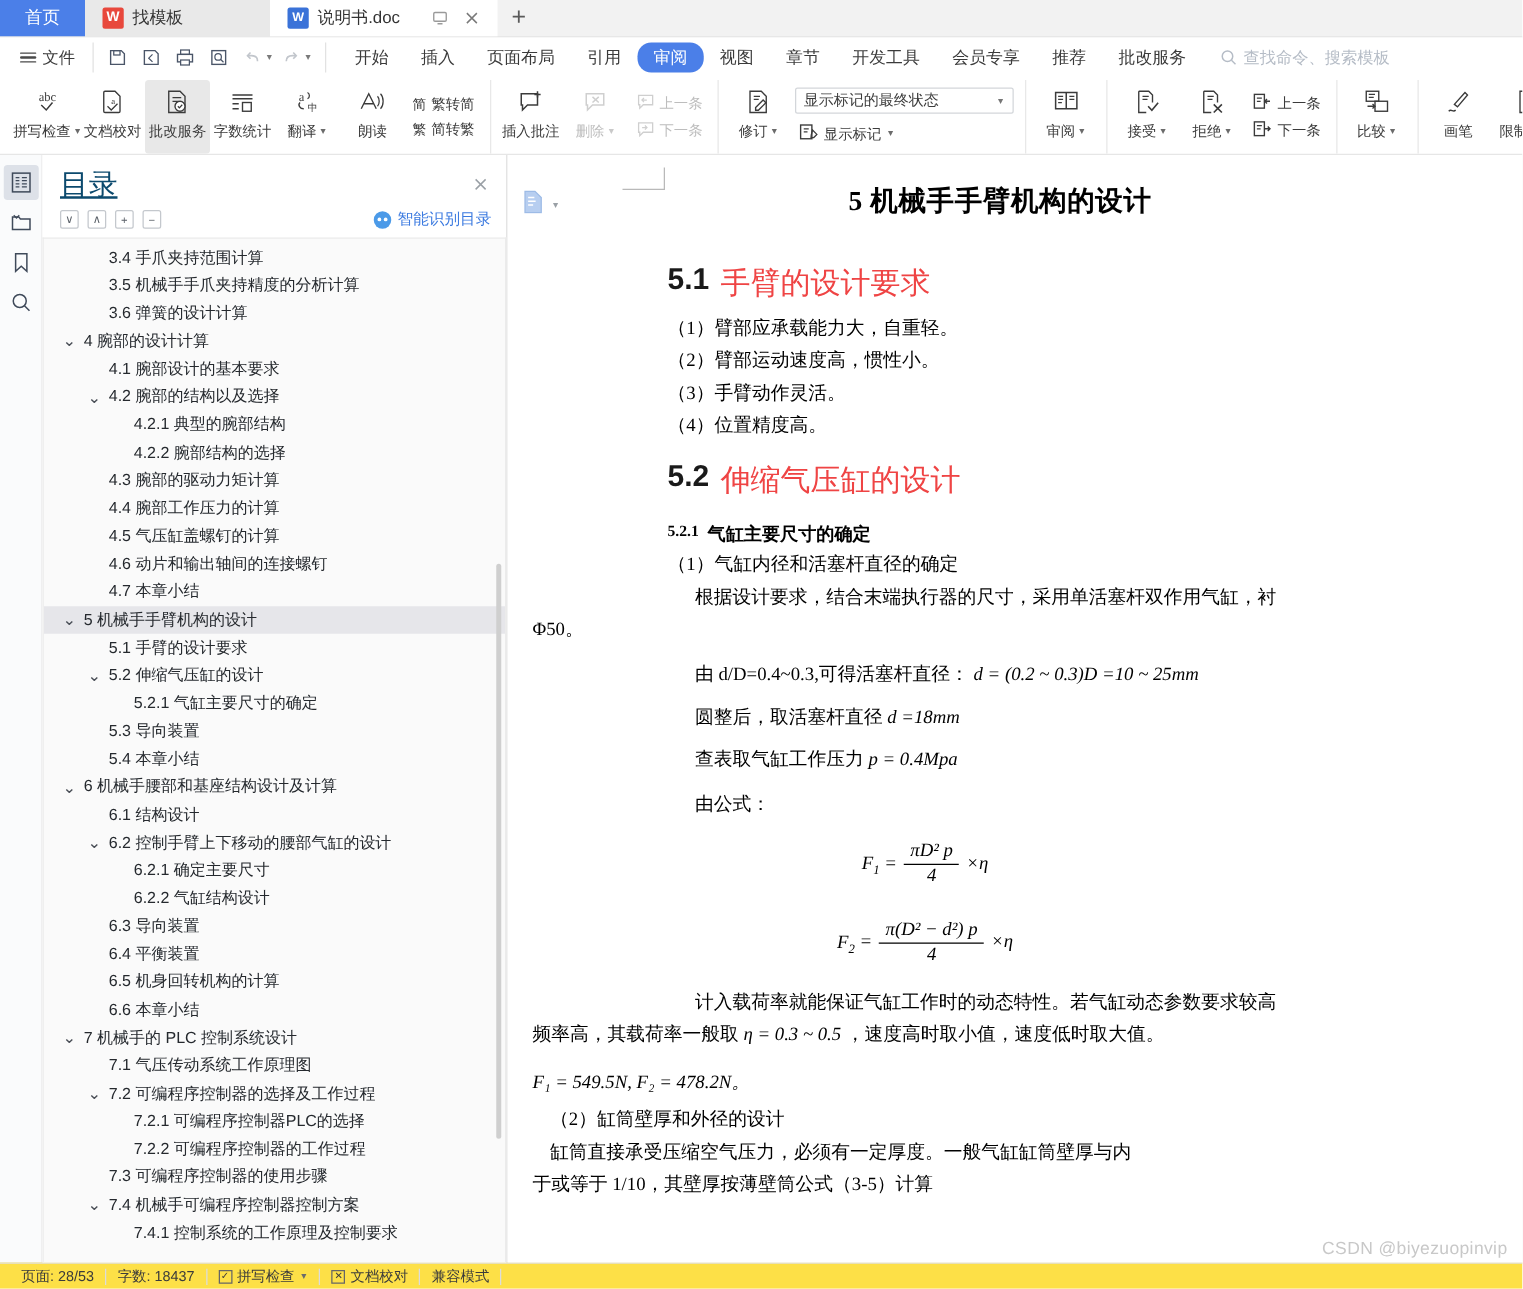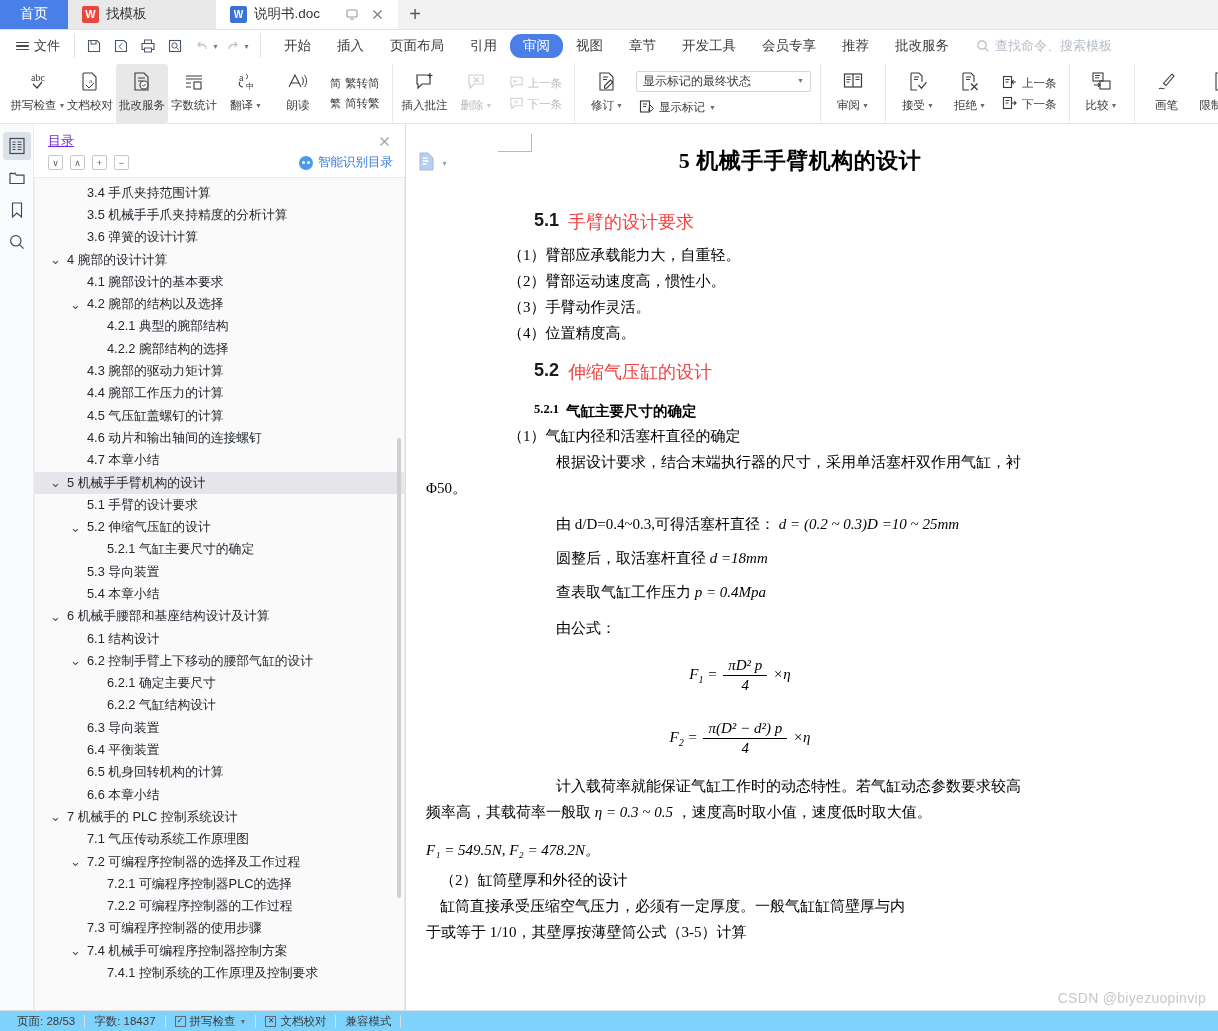--- a/index.html
+++ b/index.html
@@ -61,21 +61,21 @@
   .body { flex: 1; display: flex; min-height: 0; background: #fff; }
 
   
   .rail { width: 34px; background: #fafbfc; border-right: 1px solid #ececec; display: flex; flex-direction: column; align-items: center; padding-top: 8px; gap: 4px; flex: 0 0 34px; }
   .rail-btn { width: 28px; height: 28px; display: flex; align-items: center; justify-content: center; color: #3f4a5a; border-radius: 3px; }
   .rail-btn.active { background: #dde1e8; }
 
   
   .toc { width: 372px; flex: 0 0 372px; background: #fff; display: flex; flex-direction: column; border-right: 1px solid #dcdcdc; min-height: 0; }
   .toc-head { display: flex; align-items: center; justify-content: space-between; padding: 8px 12px 2px 14px; }
-  .toc-title { font-size: 13px; color: #6d28d9; text-decoration: underline; }
+  .toc-title { font-size: 23px; color: #0c4a6e; text-decoration: underline; }
   .toc-close { color: #9aa0a6; font-size: 15px; width: 18px; height: 18px; display:flex;align-items:center;justify-content:center; }
   .toc-tools { display: flex; align-items: center; justify-content: space-between; padding: 2px 12px 6px 14px; }
   .tool-grp { display: flex; gap: 7px; }
   .tool-b { width: 15px; height: 15px; border: 1px solid #c4c8cd; border-radius: 2px; display: flex; align-items: center; justify-content: center; color: #5a6068; font-size: 9px; background: #fff; }
   .smart { display: flex; align-items: center; gap: 5px; font-size: 12.5px; color: #3b7ae0; }
   .smart-dot { width: 14px; height: 14px; border-radius: 50%; background: #4b9ae8; display: inline-block; position: relative; }
   .smart-dot::before { content:""; position:absolute; width:3px;height:3px;background:#fff;border-radius:50%;top:5px;left:3px; }
   .smart-dot::after { content:""; position:absolute; width:3px;height:3px;background:#fff;border-radius:50%;top:5px;right:3px; }
   .toc-list { flex: 1; overflow: hidden; background: #fafafa; border: 1px solid #ebebeb; border-bottom: none; margin: 0 0 0 0; position: relative; padding-top: 4px; }
   .toc-row { display: flex; align-items: center; height: 22.3px; font-size: 12.8px; color: #25292e; padding-right: 14px; white-space: nowrap; }
@@ -84,39 +84,39 @@
   .toc-scroll { position: absolute; right: 3px; top: 260px; width: 4px; height: 460px; background: #cfcfcf; border-radius: 2px; }
 
   
   .docwrap { flex: 1; background: #f2f2f2; display: flex; flex-direction: column; min-width: 0; position: relative; overflow: hidden; }
   .page { background: #fff; flex: 1; margin: 0; position: relative; padding: 0 34px 0 10px; overflow: hidden; }
   .corner { position: absolute; top: 10px; left: 92px; width: 34px; height: 18px; border-right: 1px solid #b9b9b9; border-bottom: 1px solid #b9b9b9; }
   .revmark { position: absolute; top: 28px; left: 12px; display: flex; align-items: center; gap: 6px; }
   .revmark .dd-caret { color: #9aa0a6; }
   .doc-body { padding: 20px 0 0 0; font-family: "Liberation Serif", "DejaVu Serif", serif; color: #000; }
   .h1 { text-align: center; font-size: 22px; font-weight: bold; margin: 2px 0 34px 0; letter-spacing: 0.5px; }
-  .h2 { font-size: 18px; margin: 0 0 8px 118px; display: flex; gap: 9px; }
+  .h2 { font-size: 24px; margin: 0 0 8px 118px; display: flex; gap: 9px; }
   .h2 .num { color: #1a1a1a; font-family: "Liberation Sans", sans-serif; font-weight: bold; }
   .h2 .txt { color: #ef4444; }
   .h3 { font-size: 14.5px; font-weight: bold; margin: 0 0 2px 118px; display:flex; gap:7px; }
   .h3 .num { font-size: 12.5px; font-weight: bold; }
-  .p { font-size: 15px; line-height: 26px; margin-left: 92px; }
+  .p { font-size: 15px; line-height: 26px; margin-left: 118px; }
   .p.ind { margin-left: 140px; }
   .p.cont { margin-left: 10px; }
   .gap { height: 14px; }
   .formula { text-align: center; font-family: "Liberation Serif", serif; font-style: italic; font-size: 15px; margin: 16px 0; }
   .frac { display: inline-flex; flex-direction: column; vertical-align: middle; text-align: center; margin: 0 2px; }
   .frac .top { border-bottom: 1.2px solid #000; padding: 0 5px 1px 5px; }
   .frac .bot { padding: 1px 5px 0 5px; }
   sub { font-size: 0.68em; }
   .mi-it { font-style: italic; }
   .watermark { position: absolute; right: 12px; bottom: 4px; color: #c8c8c8; font-size: 14px; font-family: "Liberation Sans", sans-serif; letter-spacing: .3px; }
 
   
-  .status { height: 21px; flex: 0 0 21px; background: #7dd3fc; border-top: 1px solid #e0e0e0; display: flex; align-items: center; font-size: 11.5px; color: #3b3b3b; padding-left: 8px; gap: 0; }
+  .status { height: 21px; flex: 0 0 21px; background: #fde047; border-top: 1px solid #e0e0e0; display: flex; align-items: center; font-size: 11.5px; color: #3b3b3b; padding-left: 8px; gap: 0; }
   .st { padding: 0 9px; display: flex; align-items: center; gap: 4px; white-space: nowrap; border-right: 1px solid #dcdcdc; height: 13px; }
   .st.nb { border-right: none; }
   .st-box { width: 11px; height: 11px; border: 1px solid #666; display: inline-flex; align-items: center; justify-content: center; font-size: 8px; line-height: 1; }
 </style>
 </head>
 <body>
 
 <div class="app">
 
   <div class="tabbar">

